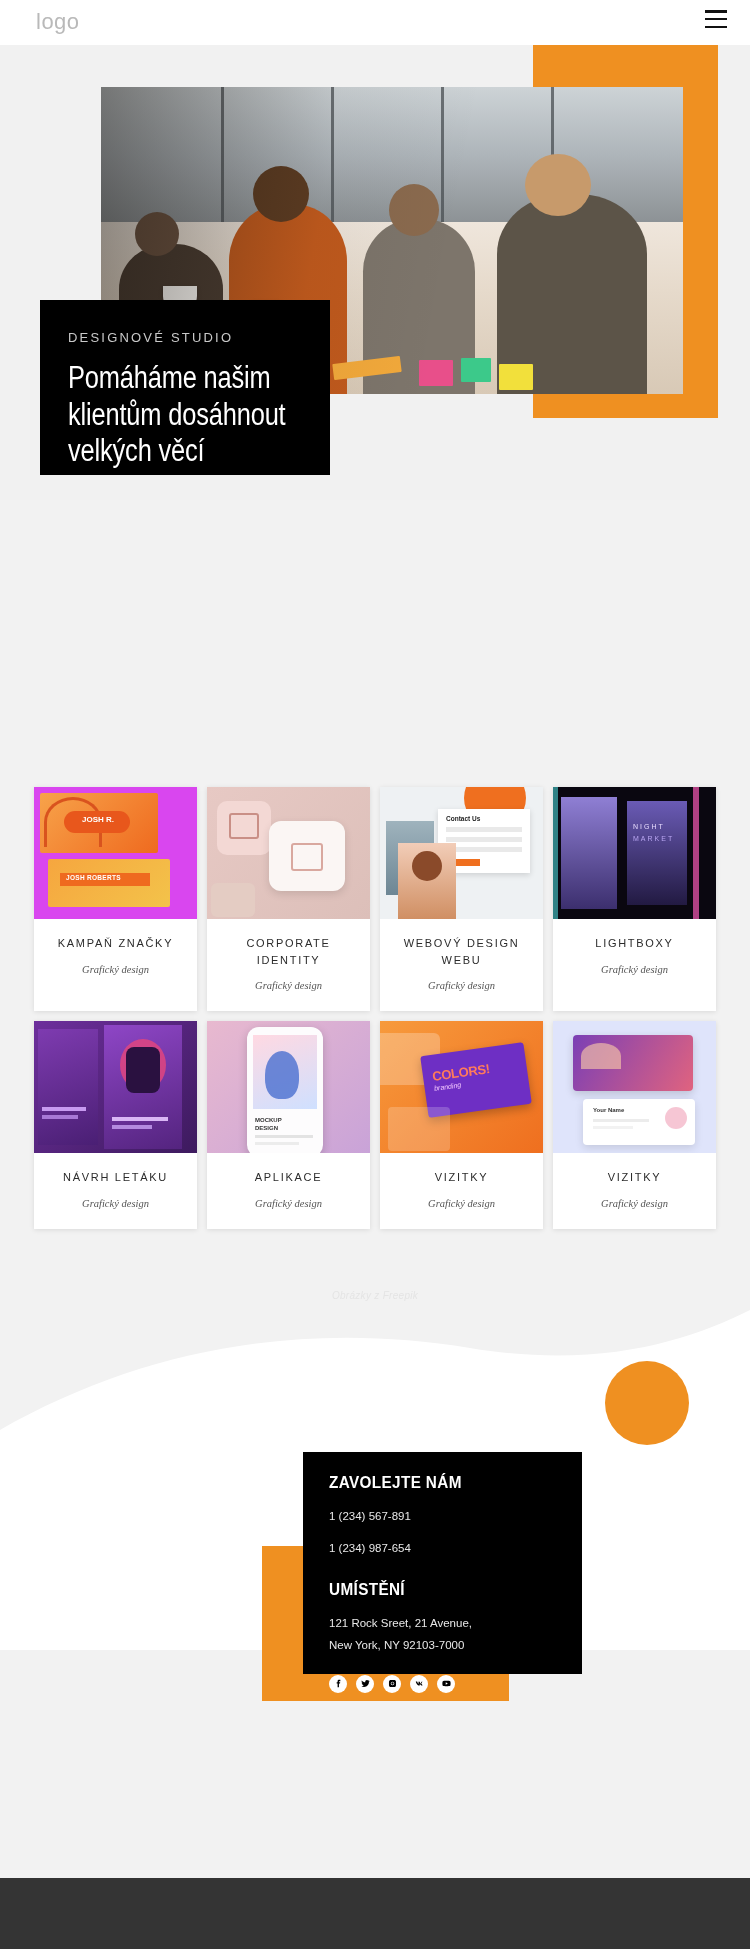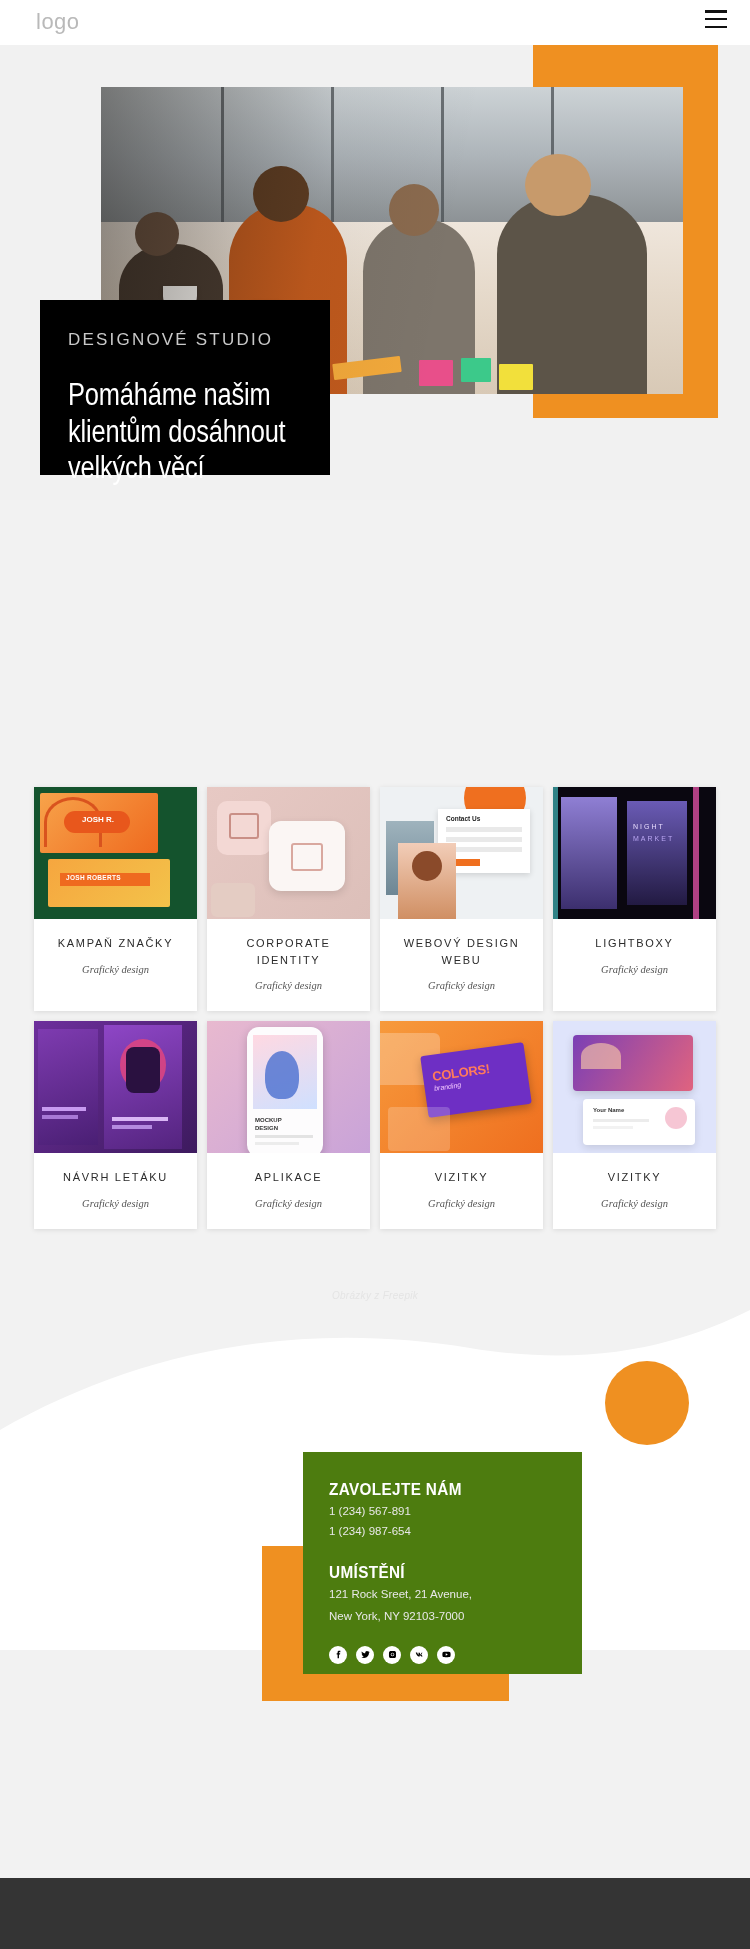--- a/index.html
+++ b/index.html
@@ -61,22 +61,22 @@
   }
   .hero-photo .shade {
     position:absolute;inset:0;
     background:linear-gradient(100deg, rgba(20,16,12,.48) 0%, rgba(20,16,12,.05) 38%, rgba(20,16,12,0) 60%);
   }
   .hero-text {
     position:absolute; left:40px; top:255px; width:290px; height:175px;
     background:#000; color:#fff; padding:30px 28px 24px 28px; z-index:10;
   }
   .hero-kicker {
-    font-size:17px; letter-spacing:2.2px; color:#c9c9c9; text-transform:uppercase;
-    font-family:"Liberation Sans", sans-serif; margin-bottom:27px;
+    font-size:13px; letter-spacing:2.2px; color:#c9c9c9; text-transform:uppercase;
+    font-family:"Liberation Sans", sans-serif; margin-bottom:15px;
   }
   .hero-title {
     font-family:"Liberation Sans Narrow","Liberation Sans",sans-serif;
     font-size:31px; line-height:1.18; font-weight:400; letter-spacing:-.2px;
     transform: scaleX(0.82); transform-origin: left center;
     white-space: nowrap;
   }
   .hero-title span { display:block; }
 
   
@@ -115,28 +115,28 @@
   }
 
   
   .wave { position:absolute; top:1310px; left:0; width:750px; height:340px; overflow:hidden; }
   .dot-big {
     position:absolute; left:605px; top:1361px; width:84px; height:84px;
     border-radius:50%; background:#ef9021; z-index:6;
   }
   .contact {
     position:absolute; left:303px; top:1452px; width:279px; height:222px;
-    background:#4d7c0f; color:#fff; padding:28px 26px; z-index:12;
+    background:#000000; color:#fff; padding:21px 26px; z-index:12;
   }
   .contact h3 {
     font-family:"Liberation Sans Narrow","Liberation Sans",sans-serif;
     font-size:17px; font-weight:700; letter-spacing:.4px; text-transform:uppercase;
     transform:scaleX(.9); transform-origin:left center;
   }
-  .contact .ln { font-size:11.5px; color:#e8e8e8; margin-top:2px; line-height:1.6; }
+  .contact .ln { font-size:11.5px; color:#e8e8e8; margin-top:14px; line-height:1.6; }
   .contact h3.second { margin-top:22px; }
   .socials { display:flex; gap:9px; margin-top:20px; }
   .socials span {
     width:18px; height:18px; border-radius:50%; background:#fff; color:#000;
     display:flex; align-items:center; justify-content:center; cursor:pointer;
   }
   .socials svg { width:11px; height:11px; fill:#000; display:block; }
 
   .orange-rect {
     position:absolute; left:262px; top:1546px; width:247px; height:155px;
@@ -211,21 +211,21 @@
         <span>klientům dosáhnout</span>
         <span>velkých věcí</span>
       </div>
     </div>
   </div>
 
 
   <div class="grid">
 
     <div class="card">
-      <div class="thumb" style="background:#14532d">
+      <div class="thumb" style="background:#d946ef">
         <div style="position:absolute;left:6px;top:6px;width:118px;height:60px;background:linear-gradient(135deg,#f7a34a,#ef6a1f);border-radius:2px"></div>
         <div style="position:absolute;left:10px;top:10px;width:58px;height:50px;border-radius:50% 50% 0 0;border:3px solid #d9531e;border-bottom:none"></div>
         <div style="position:absolute;left:30px;top:24px;width:66px;height:22px;background:#e8571c;border-radius:12px"></div>
         <div style="position:absolute;left:48px;top:28px;font-size:8px;color:#fff;font-weight:700">JOSH R.</div>
         <div style="position:absolute;left:14px;top:72px;width:122px;height:48px;background:linear-gradient(135deg,#f6a63f,#f3c34a);border-radius:2px"></div>
         <div style="position:absolute;left:26px;top:86px;width:90px;height:13px;background:#ef6a1f"></div>
         <div style="position:absolute;left:32px;top:87px;font-size:6.5px;color:#fff;font-weight:700;letter-spacing:.3px">JOSH ROBERTS</div>
       </div>
       <div class="card-body">
         <div class="card-title">KAMPAŇ ZNAČKY</div>

